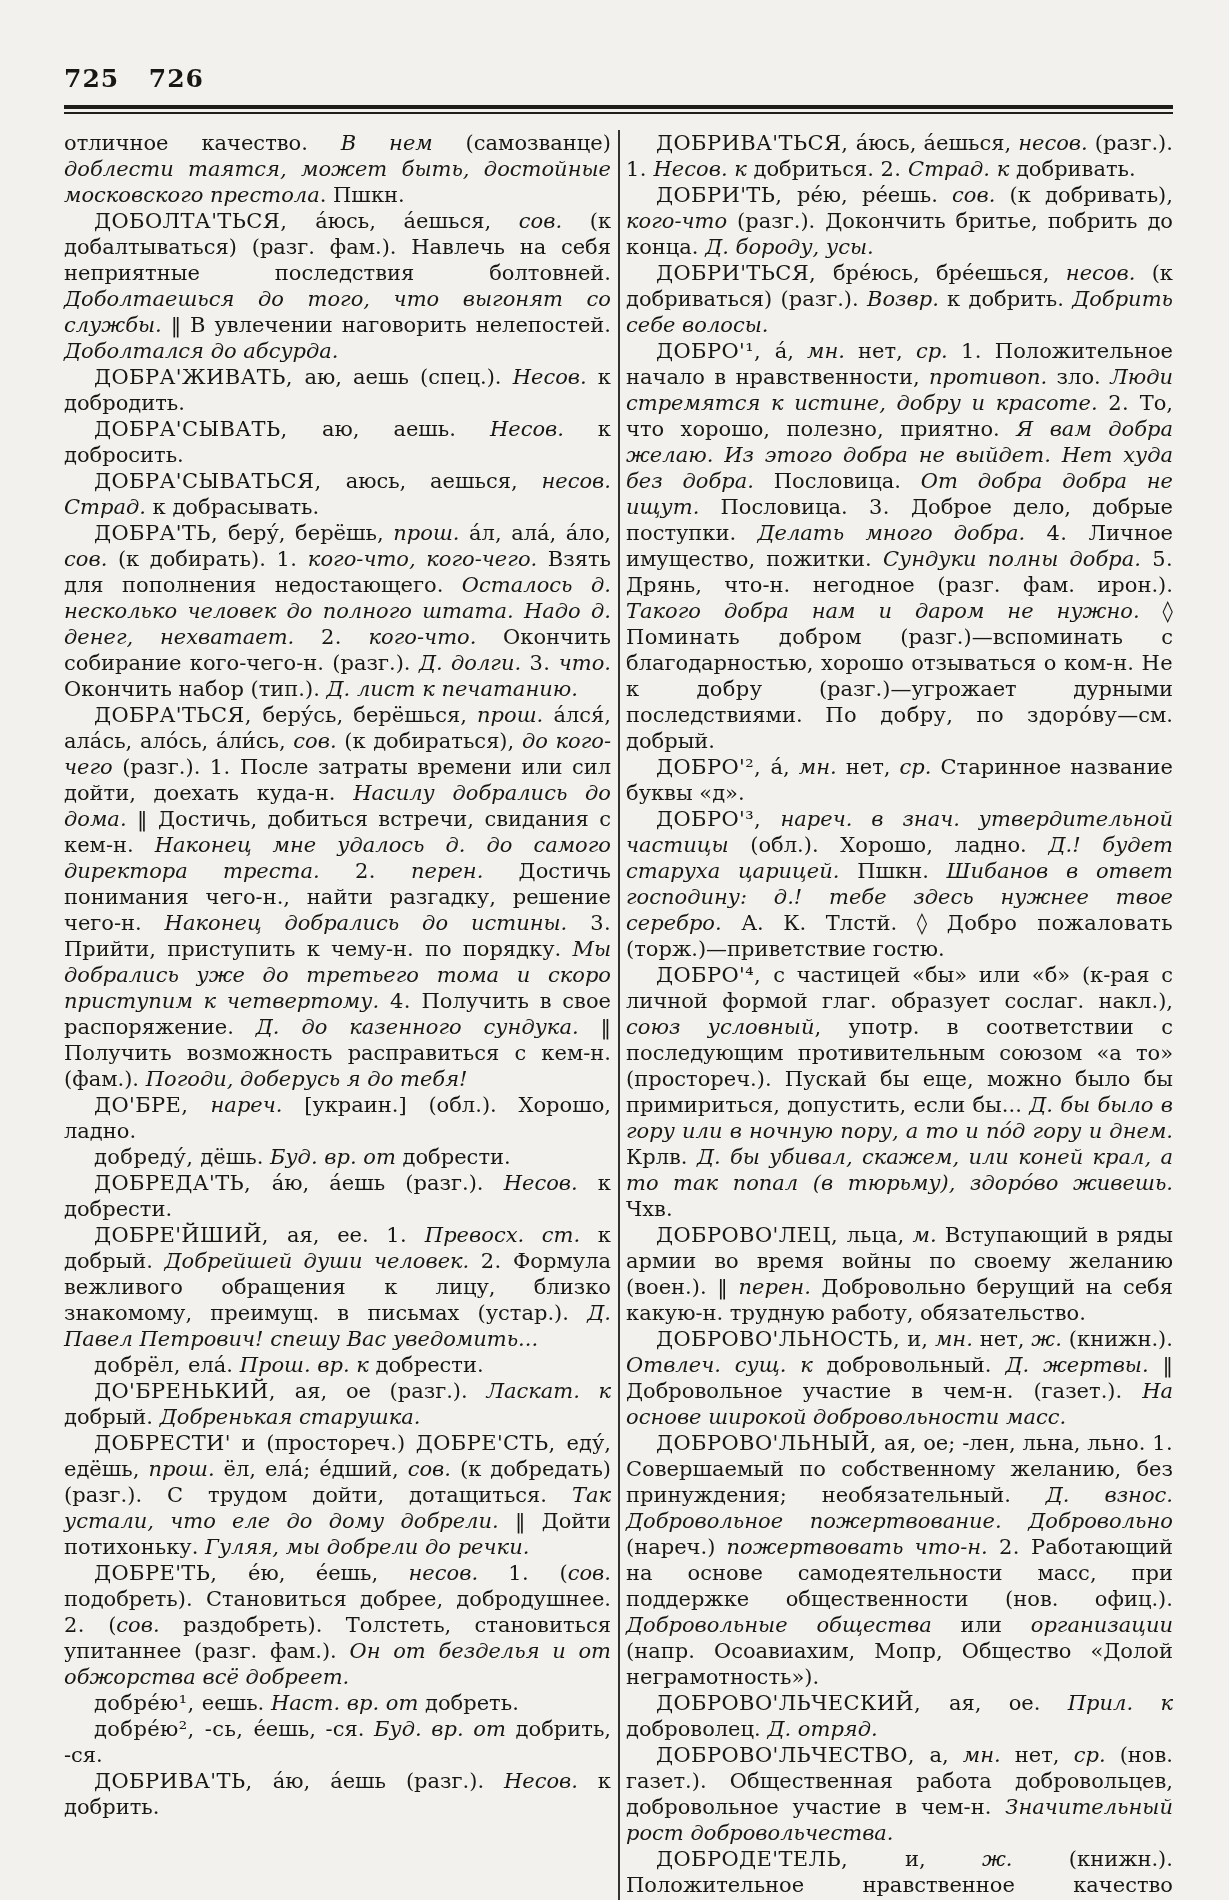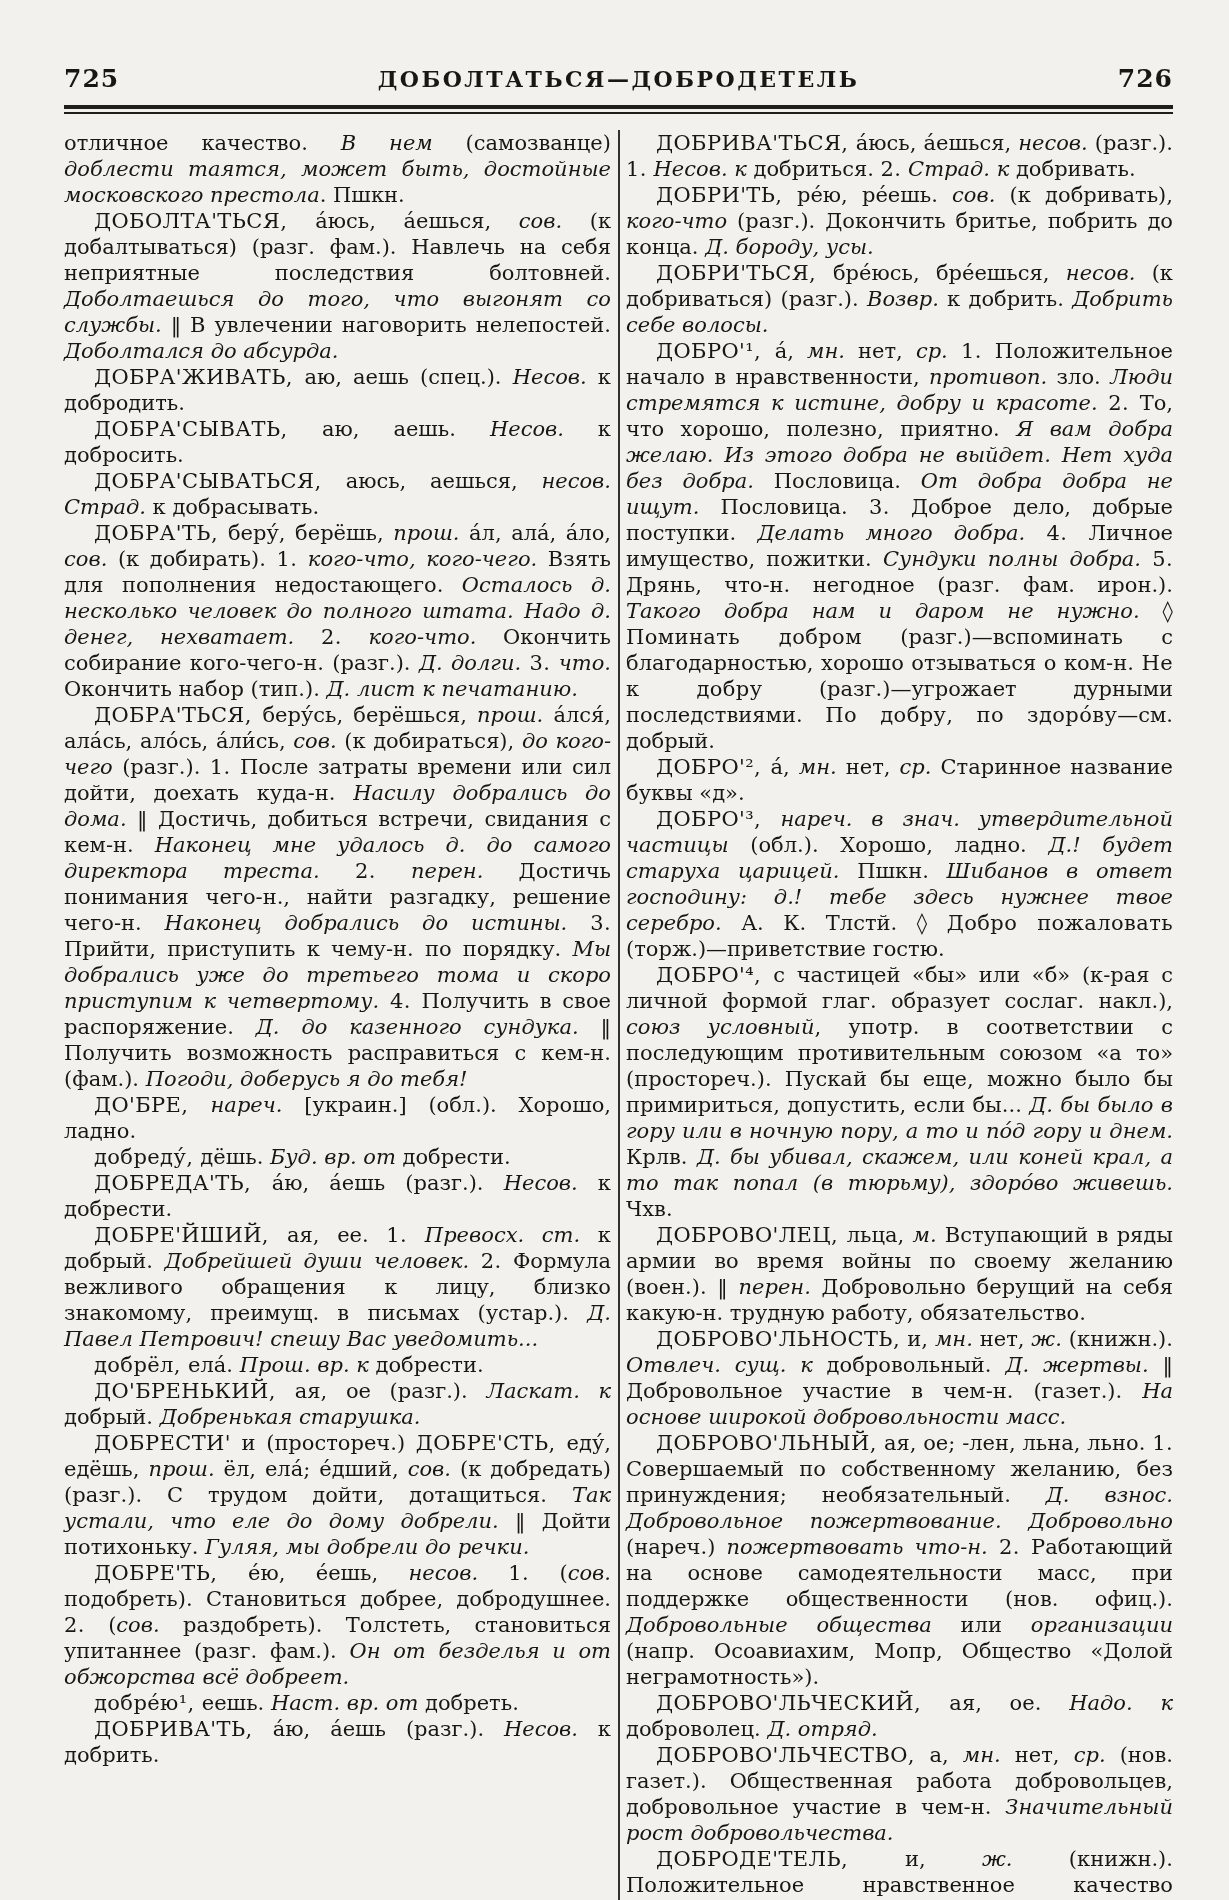--- a/index.html
+++ b/index.html
@@ -23,21 +23,20 @@
   .s-n{font-style:normal;}
   .s-i{font-style:italic;}
   .s-b{font-weight:normal;letter-spacing:0.4px;}
 </style>
 </head>
 <body>
 
 <div class="page">
   <div class="pagehead">
     <span class="pn">725</span>
-    <span class="rh">ДОБОЛТАТЬСЯ—ДОБРОДЕТЕЛЬ</span>
     <span class="pn right">726</span>
   </div>
   <div class="rule"></div>
   <div class="cols">
     <div class="col">
         <p class="entry cont"><span class="s-n">отличное качество. </span><span class="s-i">В нем </span><span class="s-n">(самозванце) </span><span class="s-i">доблести таятся, может быть, достойные московского престола</span><span class="s-n">. Пшкн.</span></p>
         <p class="entry"><span class="s-b">ДОБОЛТА'ТЬСЯ, </span><span class="s-n">а́юсь, а́ешься, </span><span class="s-i">сов.</span><span class="s-n"> (к добалтываться) (разг. фам.). Навлечь на себя неприятные последствия болтовней. </span><span class="s-i">Доболтаешься до того, что выгонят со службы.</span><span class="s-n"> ‖ В увлечении наговорить нелепостей. </span><span class="s-i">Доболтался до абсурда.</span></p>
         <p class="entry"><span class="s-b">ДОБРА'ЖИВАТЬ, </span><span class="s-n">аю, аешь (спец.). </span><span class="s-i">Несов.</span><span class="s-n"> к добродить.</span></p>
         <p class="entry"><span class="s-b">ДОБРА'СЫВАТЬ, </span><span class="s-n">аю, аешь. </span><span class="s-i">Несов.</span><span class="s-n"> к добросить.</span></p>
         <p class="entry"><span class="s-b">ДОБРА'СЫВАТЬСЯ, </span><span class="s-n">аюсь, аешься, </span><span class="s-i">несов.</span><span class="s-n"> </span><span class="s-i">Страд.</span><span class="s-n"> к добрасывать.</span></p>
@@ -45,32 +44,33 @@
         <p class="entry"><span class="s-b">ДОБРА'ТЬСЯ, </span><span class="s-n">беру́сь, берёшься, </span><span class="s-i">прош.</span><span class="s-n"> а́лся́, ала́сь, ало́сь, а́ли́сь, </span><span class="s-i">сов.</span><span class="s-n"> (к добираться), </span><span class="s-i">до кого-чего</span><span class="s-n"> (разг.). </span><span class="s-b">1.</span><span class="s-n"> После затраты времени или сил дойти, доехать куда-н. </span><span class="s-i">Насилу добрались до дома.</span><span class="s-n"> ‖ Достичь, добиться встречи, свидания с кем-н. </span><span class="s-i">Наконец мне удалось д. до самого директора треста.</span><span class="s-n"> </span><span class="s-b">2.</span><span class="s-n"> </span><span class="s-i">перен.</span><span class="s-n"> Достичь понимания чего-н., найти разгадку, решение чего-н. </span><span class="s-i">Наконец добрались до истины.</span><span class="s-n"> </span><span class="s-b">3.</span><span class="s-n"> Прийти, приступить к чему-н. по порядку. </span><span class="s-i">Мы добрались уже до третьего тома и скоро приступим к четвертому.</span><span class="s-n"> </span><span class="s-b">4.</span><span class="s-n"> Получить в свое распоряжение. </span><span class="s-i">Д. до казенного сундука.</span><span class="s-n"> ‖ Получить возможность расправиться с кем-н. (фам.). </span><span class="s-i">Погоди, доберусь я до тебя!</span></p>
         <p class="entry"><span class="s-b">ДО'БРЕ, </span><span class="s-i">нареч.</span><span class="s-n"> [украин.] (обл.). Хорошо, ладно.</span></p>
         <p class="entry"><span class="s-b">добреду́, </span><span class="s-n">дёшь. </span><span class="s-i">Буд. вр. от</span><span class="s-n"> добрести.</span></p>
         <p class="entry"><span class="s-b">ДОБРЕДА'ТЬ, </span><span class="s-n">а́ю, а́ешь (разг.). </span><span class="s-i">Несов.</span><span class="s-n"> к добрести.</span></p>
         <p class="entry"><span class="s-b">ДОБРЕ'ЙШИЙ, </span><span class="s-n">ая, ее. </span><span class="s-b">1.</span><span class="s-n"> </span><span class="s-i">Превосх. ст.</span><span class="s-n"> к добрый. </span><span class="s-i">Добрейшей души человек.</span><span class="s-n"> </span><span class="s-b">2.</span><span class="s-n"> Формула вежливого обращения к лицу, близко знакомому, преимущ. в письмах (устар.). </span><span class="s-i">Д. Павел Петрович! спешу Вас уведомить...</span></p>
         <p class="entry"><span class="s-b">добрёл, </span><span class="s-n">ела́. </span><span class="s-i">Прош. вр. к</span><span class="s-n"> добрести.</span></p>
         <p class="entry"><span class="s-b">ДО'БРЕНЬКИЙ, </span><span class="s-n">ая, ое (разг.). </span><span class="s-i">Ласкат. к</span><span class="s-n"> добрый. </span><span class="s-i">Добренькая старушка.</span></p>
         <p class="entry"><span class="s-b">ДОБРЕСТИ'</span><span class="s-n"> и (простореч.) </span><span class="s-b">ДОБРЕ'СТЬ, </span><span class="s-n">еду́, едёшь, </span><span class="s-i">прош.</span><span class="s-n"> ёл, ела́; е́дший, </span><span class="s-i">сов.</span><span class="s-n"> (к добредать) (разг.). С трудом дойти, дотащиться. </span><span class="s-i">Так устали, что еле до дому добрели.</span><span class="s-n"> ‖ Дойти потихоньку. </span><span class="s-i">Гуляя, мы добрели до речки.</span></p>
         <p class="entry"><span class="s-b">ДОБРЕ'ТЬ, </span><span class="s-n">е́ю, е́ешь, </span><span class="s-i">несов.</span><span class="s-n"> </span><span class="s-b">1.</span><span class="s-n"> (</span><span class="s-i">сов.</span><span class="s-n"> подобреть). Становиться добрее, добродушнее. </span><span class="s-b">2.</span><span class="s-n"> (</span><span class="s-i">сов.</span><span class="s-n"> раздобреть). Толстеть, становиться упитаннее (разг. фам.). </span><span class="s-i">Он от безделья и от обжорства всё добреет.</span></p>
         <p class="entry"><span class="s-b">добре́ю¹, </span><span class="s-n">еешь. </span><span class="s-i">Наст. вр. от</span><span class="s-n"> добреть.</span></p>
+        <p class="entry"><span class="s-b">добре́ю², -сь, </span><span class="s-n">е́ешь, -ся. </span><span class="s-i">Буд. вр. от</span><span class="s-n"> добрить, -ся.</span></p>
         <p class="entry"><span class="s-b">ДОБРИВА'ТЬ, </span><span class="s-n">а́ю, а́ешь (разг.). </span><span class="s-i">Несов.</span><span class="s-n"> к добрить.</span></p>
       </div>
     <div class="divider"></div>
     <div class="col">
         <p class="entry"><span class="s-b">ДОБРИВА'ТЬСЯ, </span><span class="s-n">а́юсь, а́ешься, </span><span class="s-i">несов.</span><span class="s-n"> (разг.). </span><span class="s-b">1.</span><span class="s-n"> </span><span class="s-i">Несов. к</span><span class="s-n"> добриться. </span><span class="s-b">2.</span><span class="s-n"> </span><span class="s-i">Страд. к</span><span class="s-n"> добривать.</span></p>
         <p class="entry"><span class="s-b">ДОБРИ'ТЬ, </span><span class="s-n">ре́ю, ре́ешь. </span><span class="s-i">сов.</span><span class="s-n"> (к добривать), </span><span class="s-i">кого-что</span><span class="s-n"> (разг.). Докончить бритье, побрить до конца. </span><span class="s-i">Д. бороду, усы.</span></p>
         <p class="entry"><span class="s-b">ДОБРИ'ТЬСЯ, </span><span class="s-n">бре́юсь, бре́ешься, </span><span class="s-i">несов.</span><span class="s-n"> (к добриваться) (разг.). </span><span class="s-i">Возвр.</span><span class="s-n"> к добрить. </span><span class="s-i">Добрить себе волосы.</span></p>
         <p class="entry"><span class="s-b">ДОБРО'¹, </span><span class="s-n">а́, </span><span class="s-i">мн.</span><span class="s-n"> нет, </span><span class="s-i">ср.</span><span class="s-n"> </span><span class="s-b">1.</span><span class="s-n"> Положительное начало в нравственности, </span><span class="s-i">противоп.</span><span class="s-n"> зло. </span><span class="s-i">Люди стремятся к истине, добру и красоте.</span><span class="s-n"> </span><span class="s-b">2.</span><span class="s-n"> То, что хорошо, полезно, приятно. </span><span class="s-i">Я вам добра желаю. Из этого добра не выйдет. Нет худа без добра.</span><span class="s-n"> Пословица. </span><span class="s-i">От добра добра не ищут.</span><span class="s-n"> Пословица. </span><span class="s-b">3.</span><span class="s-n"> Доброе дело, добрые поступки. </span><span class="s-i">Делать много добра.</span><span class="s-n"> </span><span class="s-b">4.</span><span class="s-n"> Личное имущество, пожитки. </span><span class="s-i">Сундуки полны добра.</span><span class="s-n"> </span><span class="s-b">5.</span><span class="s-n"> Дрянь, что-н. негодное (разг. фам. ирон.). </span><span class="s-i">Такого добра нам и даром не нужно.</span><span class="s-n"> ◊ </span><span class="s-b">Поминать добром</span><span class="s-n"> (разг.)—вспоминать с благодарностью, хорошо отзываться о ком-н. </span><span class="s-b">Не к добру</span><span class="s-n"> (разг.)—угрожает дурными последствиями. </span><span class="s-b">По добру, по здоро́ву</span><span class="s-n">—см. добрый.</span></p>
         <p class="entry"><span class="s-b">ДОБРО'², </span><span class="s-n">а́, </span><span class="s-i">мн.</span><span class="s-n"> нет, </span><span class="s-i">ср.</span><span class="s-n"> Старинное название буквы «д».</span></p>
         <p class="entry"><span class="s-b">ДОБРО'³, </span><span class="s-i">нареч. в знач. утвердительной частицы</span><span class="s-n"> (обл.). Хорошо, ладно. </span><span class="s-i">Д.! будет старуха царицей.</span><span class="s-n"> Пшкн. </span><span class="s-i">Шибанов в ответ господину: д.! тебе здесь нужнее твое серебро.</span><span class="s-n"> А. К. Тлстй. ◊ </span><span class="s-b">Добро пожаловать</span><span class="s-n"> (торж.)—приветствие гостю.</span></p>
         <p class="entry"><span class="s-b">ДОБРО'⁴, </span><span class="s-n">с частицей «бы» или «б» (к-рая с личной формой глаг. образует сослаг. накл.), </span><span class="s-i">союз условный</span><span class="s-n">, употр. в соответствии с последующим противительным союзом «а то» (простореч.). Пускай бы еще, можно было бы примириться, допустить, если бы... </span><span class="s-i">Д. бы было в гору или в ночную пору, а то и по́д гору и днем.</span><span class="s-n"> Крлв. </span><span class="s-i">Д. бы убивал, скажем, или коней крал, а то так попал (в тюрьму), здоро́во живешь.</span><span class="s-n"> Чхв.</span></p>
         <p class="entry"><span class="s-b">ДОБРОВО'ЛЕЦ, </span><span class="s-n">льца, </span><span class="s-i">м.</span><span class="s-n"> Вступающий в ряды армии во время войны по своему желанию (воен.). ‖ </span><span class="s-i">перен.</span><span class="s-n"> Добровольно берущий на себя какую-н. трудную работу, обязательство.</span></p>
         <p class="entry"><span class="s-b">ДОБРОВО'ЛЬНОСТЬ, </span><span class="s-n">и, </span><span class="s-i">мн.</span><span class="s-n"> нет, </span><span class="s-i">ж.</span><span class="s-n"> (книжн.). </span><span class="s-i">Отвлеч. сущ. к</span><span class="s-n"> добровольный. </span><span class="s-i">Д. жертвы.</span><span class="s-n"> ‖ Добровольное участие в чем-н. (газет.). </span><span class="s-i">На основе широкой добровольности масс.</span></p>
         <p class="entry"><span class="s-b">ДОБРОВО'ЛЬНЫЙ, </span><span class="s-n">ая, ое; -лен, льна, льно. </span><span class="s-b">1.</span><span class="s-n"> Совершаемый по собственному желанию, без принуждения; необязательный. </span><span class="s-i">Д. взнос. Добровольное пожертвование. Добровольно</span><span class="s-n"> (нареч.) </span><span class="s-i">пожертвовать что-н.</span><span class="s-n"> </span><span class="s-b">2.</span><span class="s-n"> Работающий на основе самодеятельности масс, при поддержке общественности (нов. офиц.). </span><span class="s-i">Добровольные общества</span><span class="s-n"> или </span><span class="s-i">организации</span><span class="s-n"> (напр. Осоавиахим, Мопр, Общество «Долой неграмотность»).</span></p>
-        <p class="entry"><span class="s-b">ДОБРОВО'ЛЬЧЕСКИЙ, </span><span class="s-n">ая, ое. </span><span class="s-i">Надо. к</span><span class="s-n"> доброволец. </span><span class="s-i">Д. отряд.</span></p>
+        <p class="entry"><span class="s-b">ДОБРОВО'ЛЬЧЕСКИЙ, </span><span class="s-n">ая, ое. </span><span class="s-i">Прил. к</span><span class="s-n"> доброволец. </span><span class="s-i">Д. отряд.</span></p>
         <p class="entry"><span class="s-b">ДОБРОВО'ЛЬЧЕСТВО, </span><span class="s-n">а, </span><span class="s-i">мн.</span><span class="s-n"> нет, </span><span class="s-i">ср.</span><span class="s-n"> (нов. газет.). Общественная работа добровольцев, добровольное участие в чем-н. </span><span class="s-i">Значительный рост добровольчества.</span></p>
         <p class="entry"><span class="s-b">ДОБРОДЕ'ТЕЛЬ, </span><span class="s-n">и, </span><span class="s-i">ж.</span><span class="s-n"> (книжн.). Положительное нравственное качество человека. </span></p>
       </div>
   </div>
 </div>
 
 </body></html>

